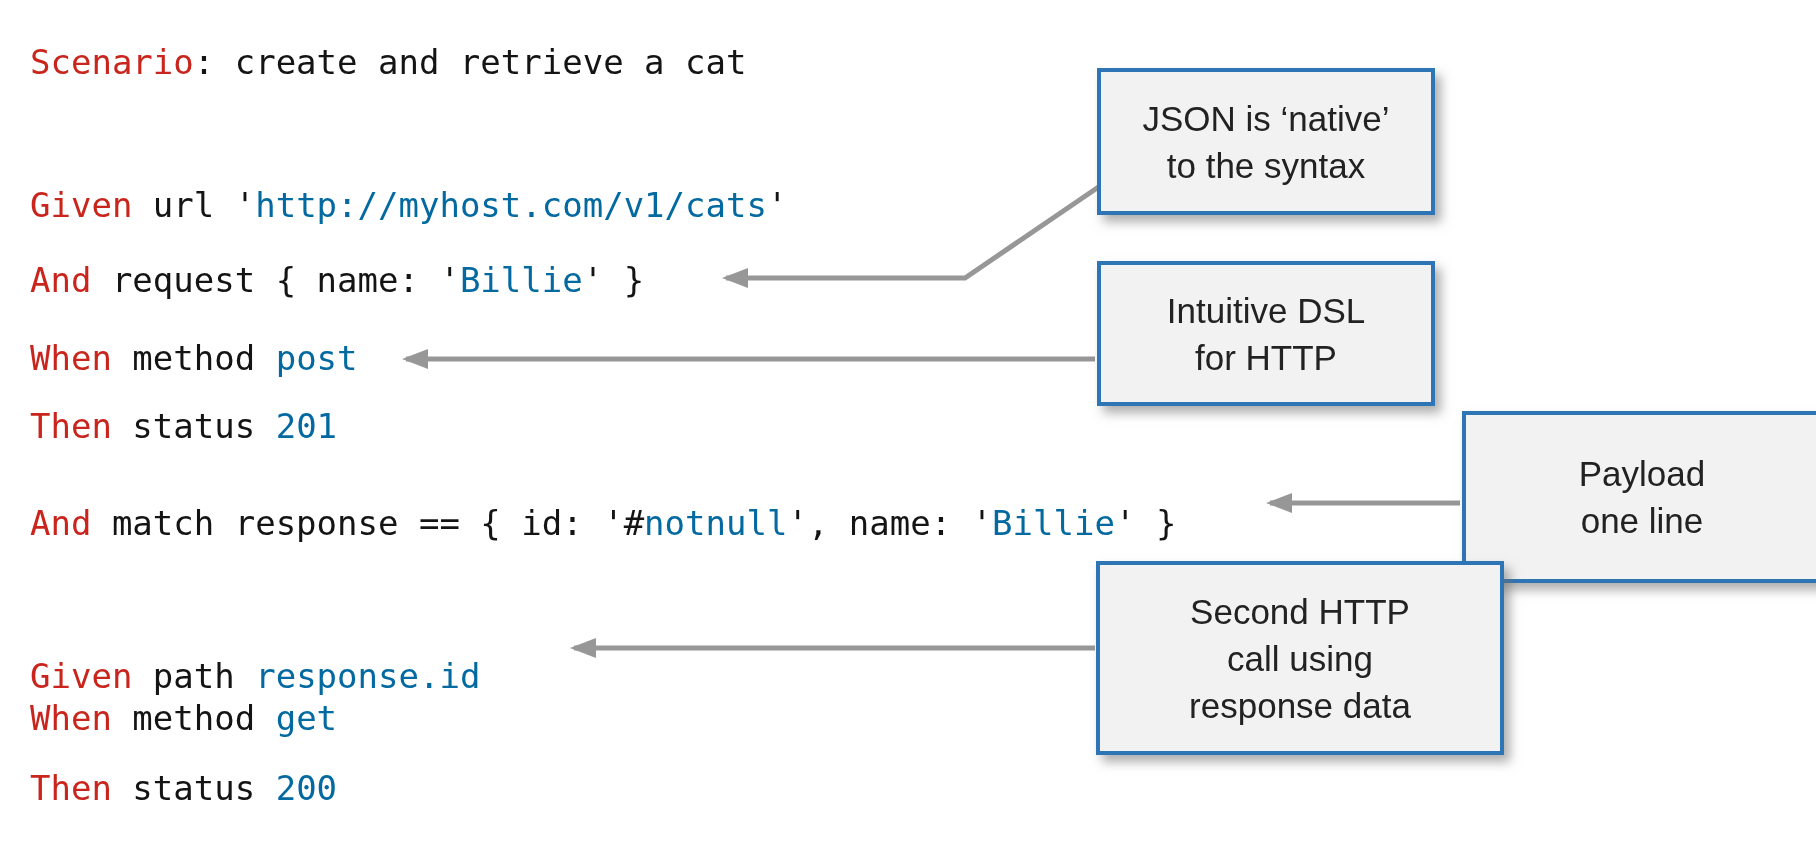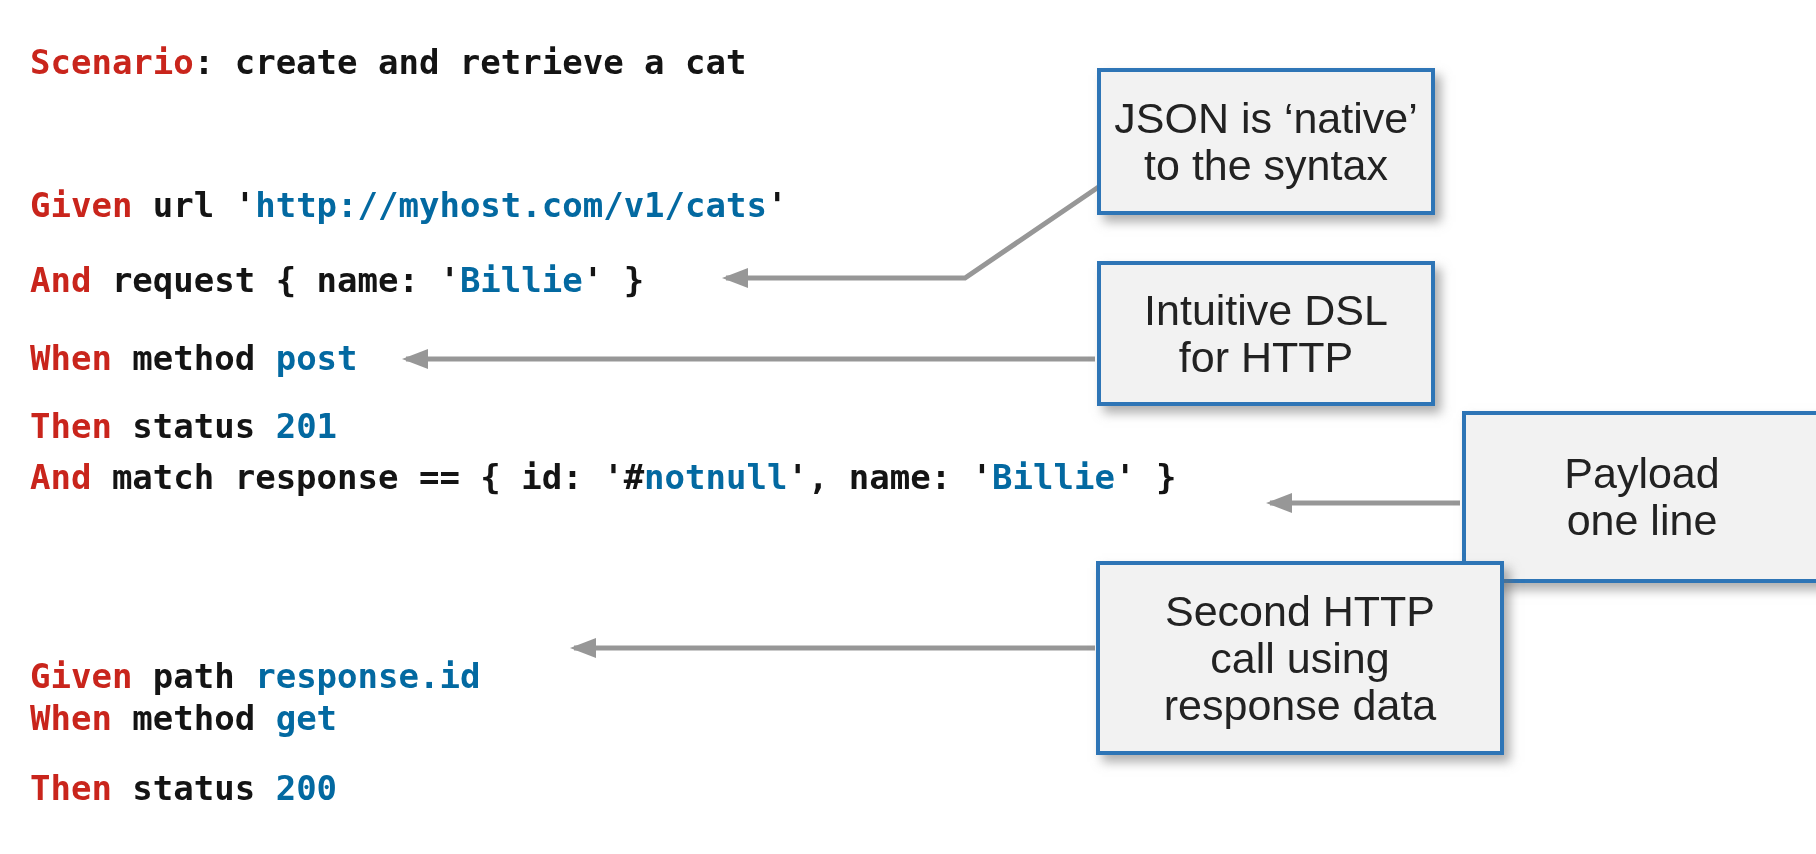--- a/index.html
+++ b/index.html
@@ -11,42 +11,42 @@
     overflow: hidden;
     font-family: "Liberation Sans", sans-serif;
   }
 
   
   .code-line {
     position: absolute;
     left: 30px;
     white-space: pre;
     font-family: "DejaVu Sans Mono", "Liberation Mono", monospace;
-    font-weight: bold;
+    font-weight: normal;
     font-size: 34px;
     line-height: 40px;
   }
   .tok-keyword { color: #c9251c; }
   .tok-plain   { color: #141414; }
   .tok-value   { color: #0369a1; }
 
   
   .callout {
     position: absolute;
     box-sizing: border-box;
     background: #f2f2f2;
     border: 4px solid #2e75b6;
     box-shadow: 6px 7px 10px rgba(110,110,110,0.55);
     display: flex;
     flex-direction: column;
     justify-content: center;
     align-items: center;
     text-align: center;
     color: #222222;
-    font-size: 43px;
+    font-size: 35px;
     line-height: 47px;
   }
 
   
   #arrow-layer {
     position: absolute;
     left: 0; top: 0;
     pointer-events: none;
   }
 </style>
@@ -70,21 +70,21 @@
   <div class="code-line" style="top:42px"><span class="tok-keyword">Scenario</span><span class="tok-plain">: create and retrieve a cat</span></div>
 
   <div class="code-line" style="top:185px"><span class="tok-keyword">Given</span><span class="tok-plain"> url '</span><span class="tok-value">http://myhost.com/v1/cats</span><span class="tok-plain">'</span></div>
 
   <div class="code-line" style="top:260px"><span class="tok-keyword">And</span><span class="tok-plain"> request { name: '</span><span class="tok-value">Billie</span><span class="tok-plain">' }</span></div>
 
   <div class="code-line" style="top:338px"><span class="tok-keyword">When</span><span class="tok-plain"> method </span><span class="tok-value">post</span></div>
 
   <div class="code-line" style="top:406px"><span class="tok-keyword">Then</span><span class="tok-plain"> status </span><span class="tok-value">201</span></div>
 
-  <div class="code-line" style="top:457px"><span class="tok-keyword">And</span><span class="tok-plain"> match response == { id: '#</span><span class="tok-value">notnull</span><span class="tok-plain">', name: '</span><span class="tok-value">Billie</span><span class="tok-plain">' }</span></div>
+  <div class="code-line" style="top:503px"><span class="tok-keyword">And</span><span class="tok-plain"> match response == { id: '#</span><span class="tok-value">notnull</span><span class="tok-plain">', name: '</span><span class="tok-value">Billie</span><span class="tok-plain">' }</span></div>
 
   <div class="code-line" style="top:656px"><span class="tok-keyword">Given</span><span class="tok-plain"> path </span><span class="tok-value">response.id</span></div>
 
   <div class="code-line" style="top:698px"><span class="tok-keyword">When</span><span class="tok-plain"> method </span><span class="tok-value">get</span></div>
 
   <div class="code-line" style="top:768px"><span class="tok-keyword">Then</span><span class="tok-plain"> status </span><span class="tok-value">200</span></div>
 
   <div class="callout" style="left:1097px; top:68px; width:338px; height:147px">
     <div>JSON is ‘native’</div>
     <div>to the syntax</div>

